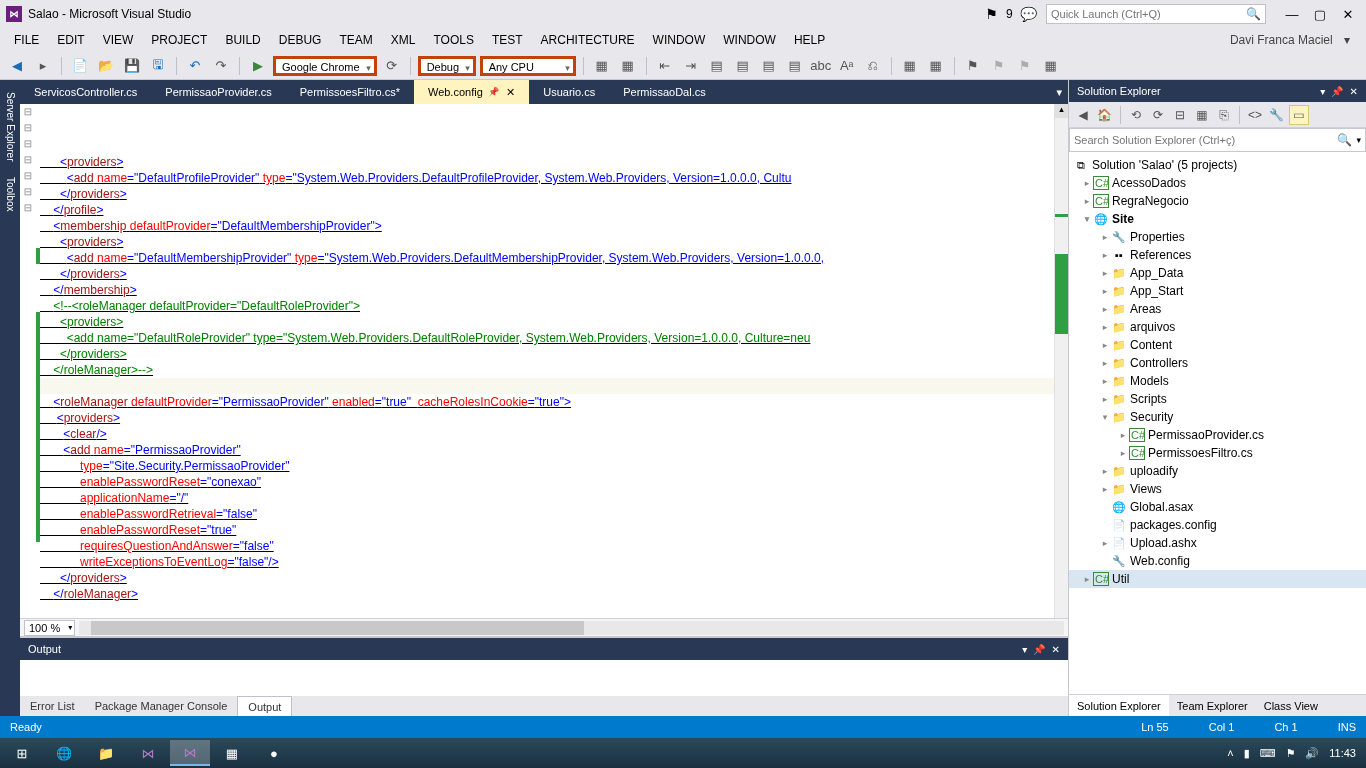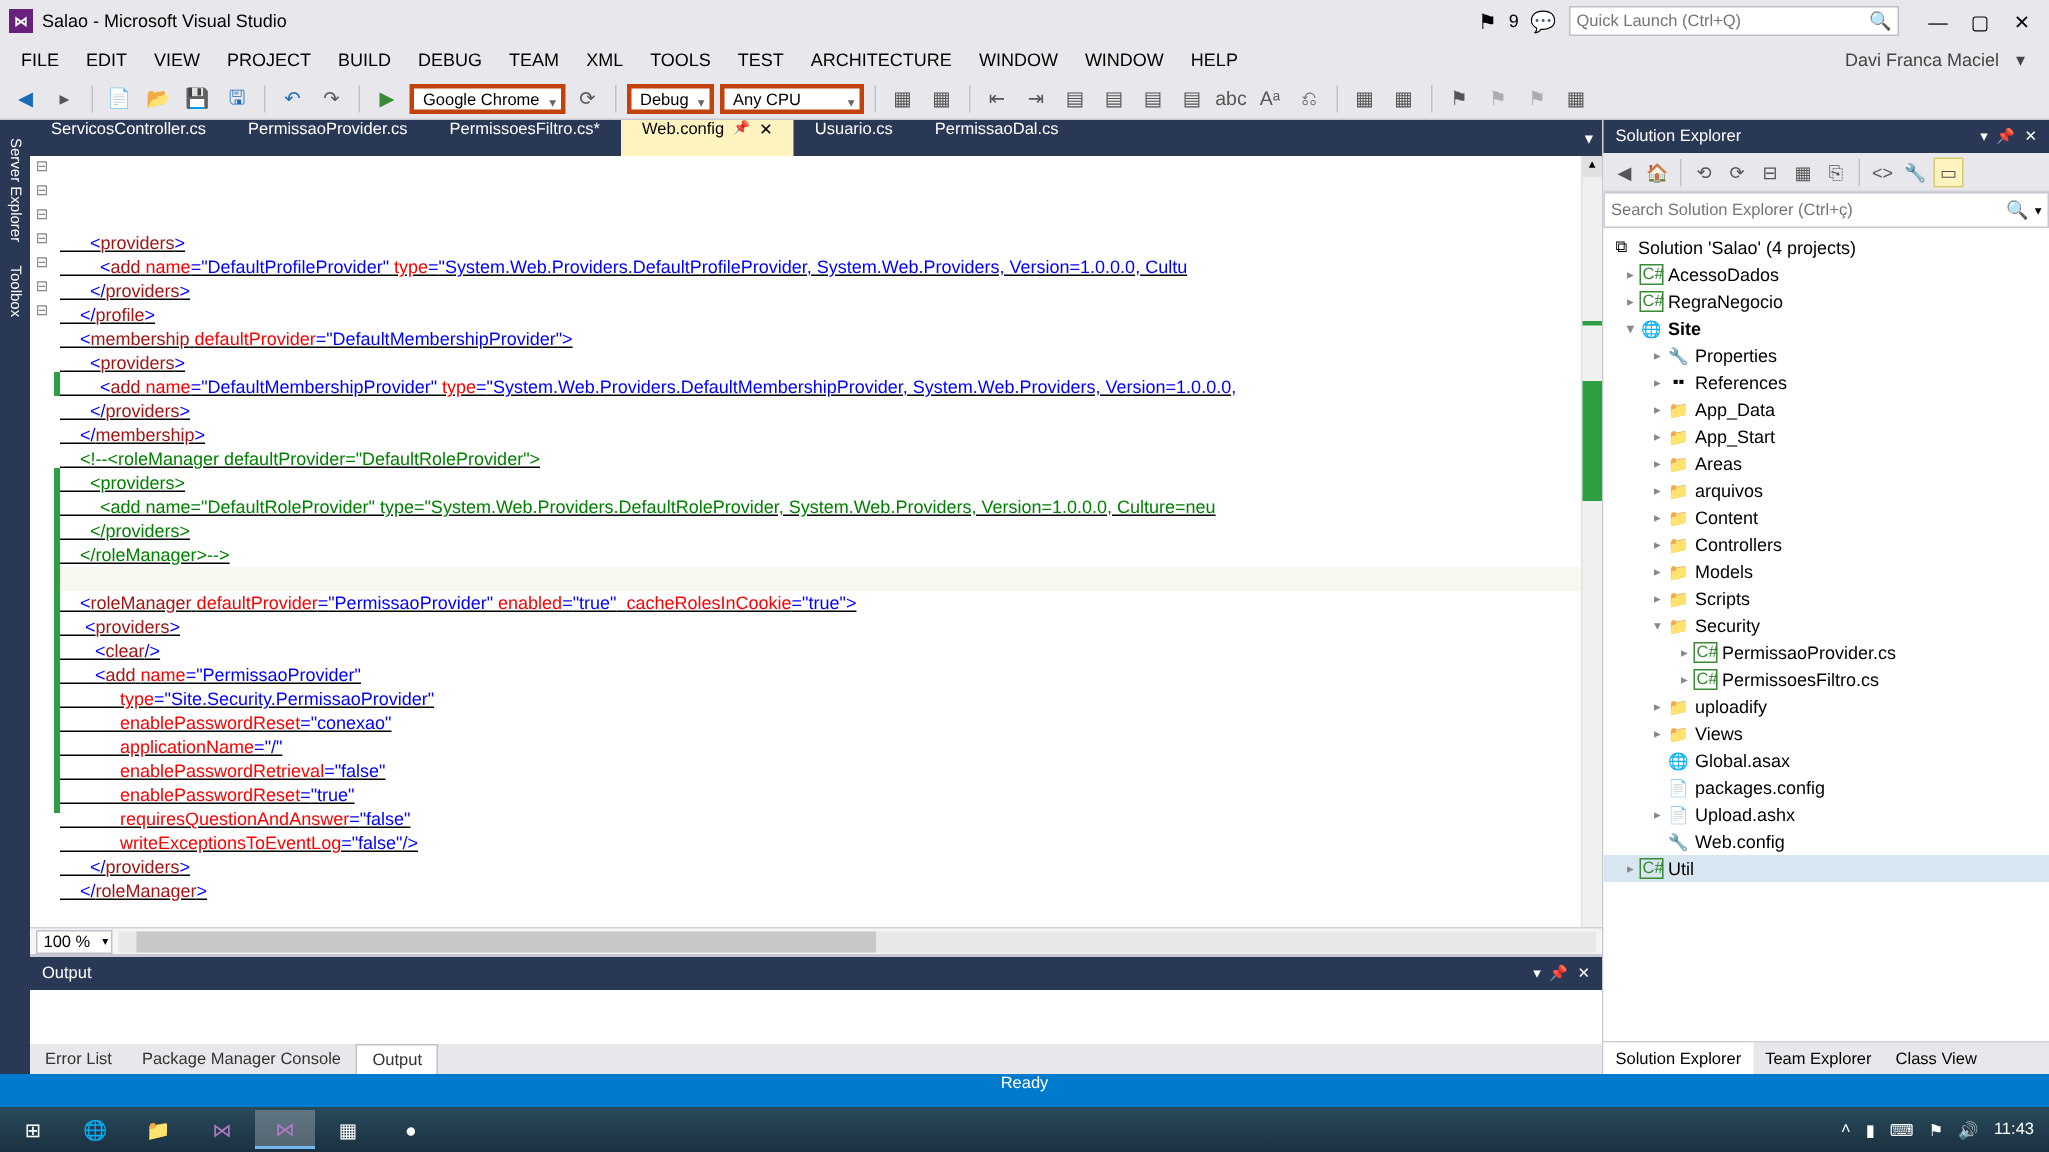--- a/index.html
+++ b/index.html
@@ -20,21 +20,21 @@
 .tb-btn { width: 22px; height: 22px; display: flex; align-items: center; justify-content: center; color: #555; font-size: 13px; }
 .tb-sep { width: 1px; height: 18px; background: #c0c0c8; margin: 0 3px; }
 .tb-play { color: #388a34; }
 .tb-combo { height: 20px; border: 3px solid #c2410c; background: #fff; padding: 0 14px 0 6px; display: flex; align-items: flex-end; position: relative; font-size: 11px; }
 .tb-combo::after { content: '▾'; position: absolute; right: 3px; font-size: 9px; color: #666; }
 .main { flex: 1; display: flex; overflow: hidden; }
 .left-rail { width: 20px; background: #293955; color: #fff; display: flex; flex-direction: column; align-items: center; padding-top: 4px; font-size: 10px; }
 .rail-tab { writing-mode: vertical-rl; padding: 8px 2px; cursor: default; }
 .center { flex: 1; display: flex; flex-direction: column; overflow: hidden; background: #fff; }
 .tabs { height: 24px; background: #293955; display: flex; align-items: stretch; }
-.tab { padding: 0 14px; display: flex; color: #fff; font-size: 11px; gap: 6px; cursor: default; }
+.tab { padding: 0 14px; display: flex; align-items: center; color: #fff; font-size: 11px; gap: 6px; cursor: default; }
 .tab.active { background: #fff4bf; color: #000; }
 .tab.active .close { color: #000; }
 .tab .pin { font-size: 9px; }
 .tabs-right { margin-left: auto; display: flex; align-items: center; color: #fff; padding: 0 6px; gap: 4px; font-size: 11px; }
 .editor-wrap { flex: 1; display: flex; overflow: hidden; position: relative; }
 .code { flex: 1; font-family: Consolas, monospace; font-size: 12px; line-height: 16px; padding: 2px 0 2px 4px; white-space: pre; overflow: hidden; color: #000; position: relative; background: #fff; text-decoration: underline; }
 .outline { width: 16px; font-family: Consolas, monospace; font-size: 10px; color: #888; text-align: center; line-height: 16px; }
 .track { width: 14px; background: #f0f0f0; border-left: 1px solid #e0e0e0; position: relative; }
 .track .mark-green { position: absolute; right: 0; width: 100%; height: 3px; background: #2ea043; }
 .zoom-bar { height: 18px; background: #f5f5f7; border-top: 1px solid #d0d0d8; display: flex; align-items: center; font-size: 11px; padding: 0 4px; }
@@ -63,21 +63,21 @@
 .tree-row { display: flex; align-items: center; height: 18px; padding-right: 4px; cursor: default; }
 .tree-row .tw { width: 12px; text-align: center; color: #888; font-size: 9px; }
 .tree-row .ico { width: 16px; text-align: center; font-size: 11px; margin-right: 3px; }
 .tree-row.bold { font-weight: bold; }
 .tree-row.sel { background: #d8e6f2; }
 .folder-ico { color: #e8b560; }
 .cs-ico { color: #388a34; font-size: 9px; border: 1px solid #388a34; padding: 0 1px; }
 .rp-tabs { height: 22px; background: #e8e8ec; display: flex; align-items: stretch; font-size: 11px; border-top: 1px solid #d0d0d8; }
 .rp-tabs span { padding: 2px 8px; display: flex; align-items: center; cursor: default; }
 .rp-tabs span.active { background: #fff; }
-.statusbar { height: 22px; background: #007acc; color: #fff; display: flex; align-items: center; padding: 0 10px; font-size: 11px; gap: 40px; flex-direction: column; }
+.statusbar { height: 22px; background: #007acc; color: #fff; display: flex; align-items: center; padding: 0 10px; font-size: 11px; gap: 40px; }
 .statusbar .sp { flex: 1; }
 .taskbar { height: 30px; background: linear-gradient(#2a4a5a,#1a3040); display: flex; align-items: center; padding: 0 2px; gap: 2px; }
 .task-btn { width: 40px; height: 26px; display: flex; align-items: center; justify-content: center; color: #fff; font-size: 13px; }
 .task-btn.active { background: rgba(255,255,255,0.25); border-bottom: 2px solid #76b9ed; }
 .tray { margin-left: auto; display: flex; align-items: center; gap: 10px; color: #fff; padding: 0 8px; font-size: 11px; }
 
 .c-tag { color: #a31515; }
 .c-attr { color: #ff0000; }
 .c-str { color: #0000ff; }
 .c-comm { color: #008000; }
@@ -331,21 +331,21 @@
       <div class="rp-tb-btn hl">▭</div>
     </div>
     <div class="rp-search">
       <input placeholder="Search Solution Explorer (Ctrl+ç)" style="">
       <span>🔍</span>
       <span style="font-size:9px;margin-left:4px">▾</span>
     </div>
     <div class="tree">
       <div class="tree-row" style="padding-left:4px">
           <span class="ico">⧉</span>
-          <span>Solution 'Salao' (4 projects)</span>
+          <span>Solution 'Salao' (5 projects)</span>
         </div>
       <div class="tree-row" style="padding-left:12px">
           <span class="tw">▸</span>
           <span class="ico cs-ico">C#</span>
           <span>AcessoDados</span>
         </div>
       <div class="tree-row" style="padding-left:12px">
           <span class="tw">▸</span>
           <span class="ico cs-ico">C#</span>
           <span>RegraNegocio</span>

